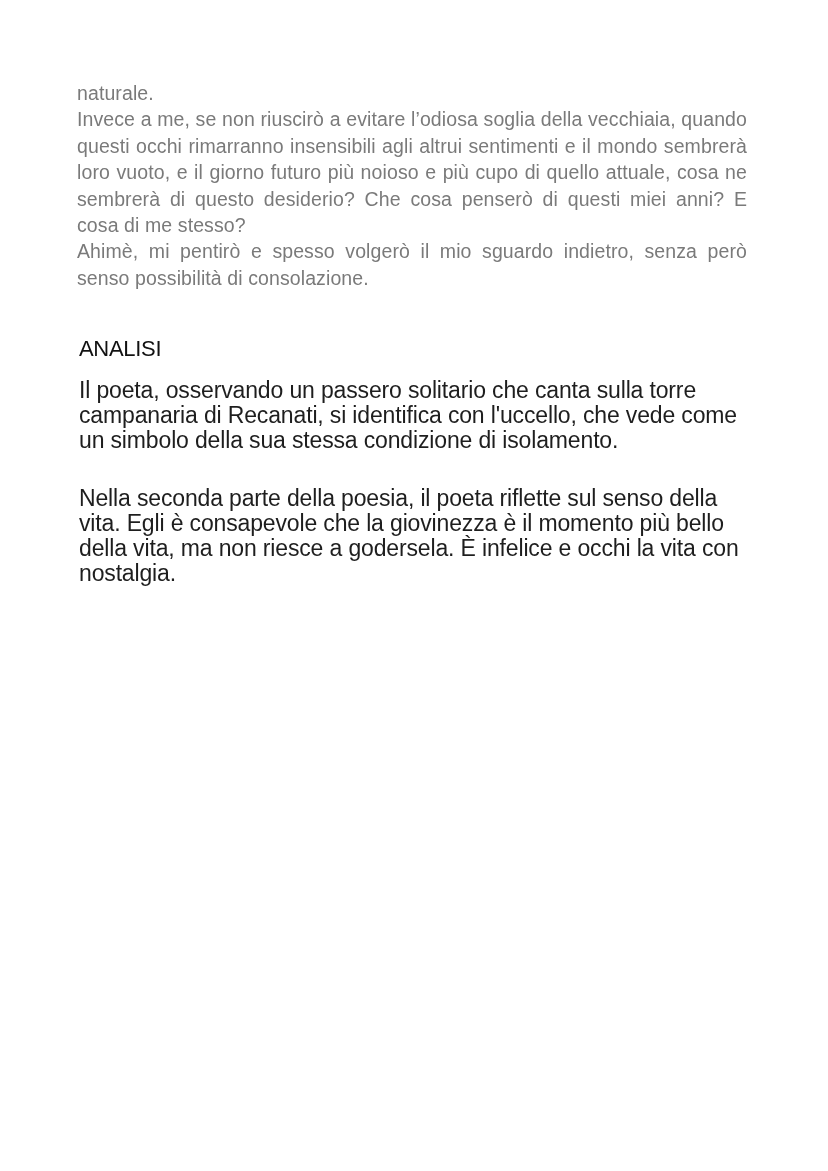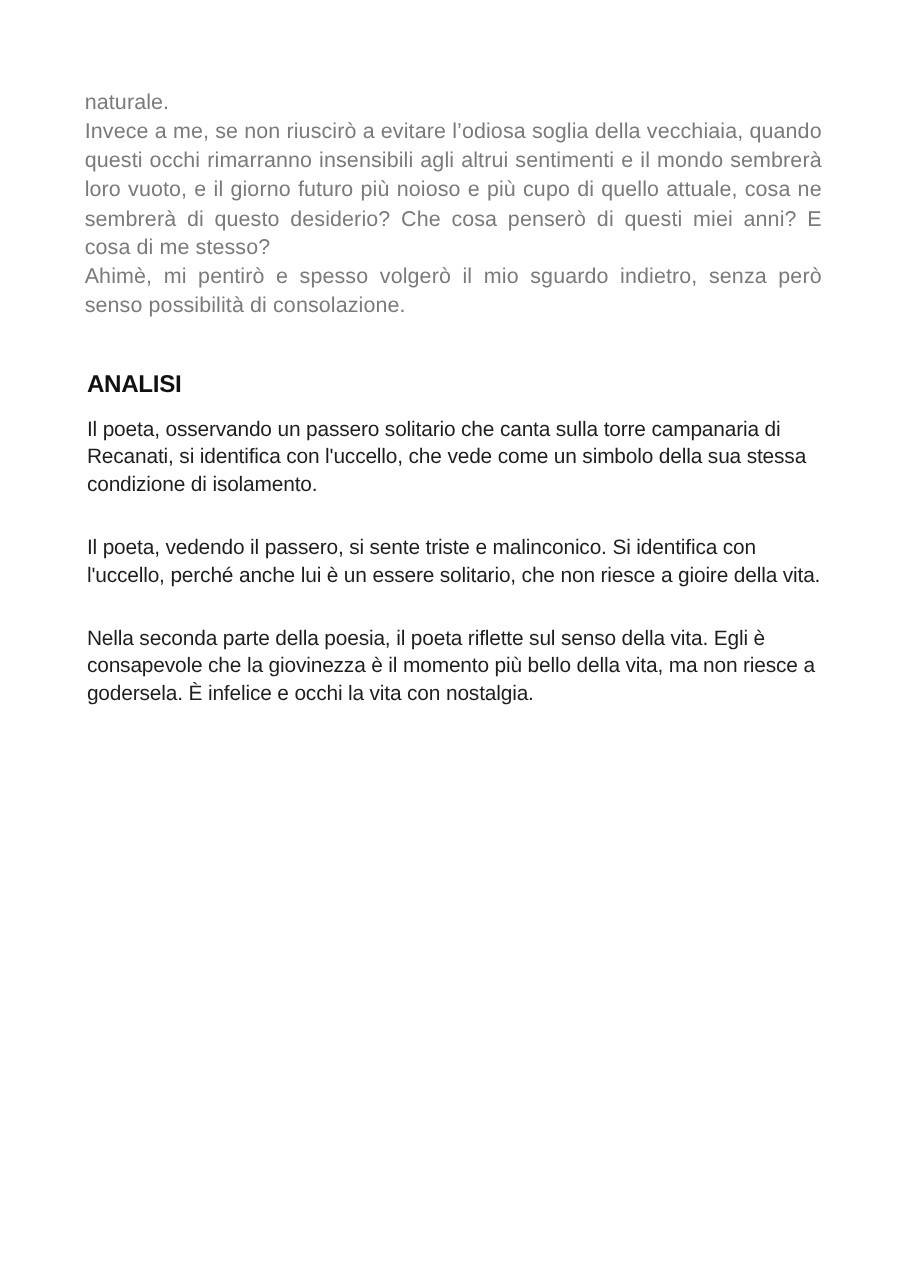--- a/index.html
+++ b/index.html
@@ -26,34 +26,34 @@
       letter-spacing: 0.1px;
     }
     .translation p {
       margin: 0;
     }
     .heading {
       position: absolute;
       left: 79px;
       top: 335px;
       font-family: "Liberation Sans", sans-serif;
-      font-weight: bold;
+      font-weight: normal;
       font-size: 22px;
       line-height: 28px;
       color: #111111;
       margin: 0;
       letter-spacing: -0.3px;
     }
     .analysis {
       position: absolute;
       left: 79px;
       top: 378px;
       width: 680px;
       font-family: "Liberation Sans", sans-serif;
-      font-size: 19px;
+      font-size: 23px;
       line-height: 25.2px;
       color: #1e1e1e;
       letter-spacing: -0.15px;
     }
     .analysis p {
       margin: 0 0 32px 0;
     }
   </style>
 </head>
 <body>
@@ -61,15 +61,14 @@
 <div class="translation">
   <p>naturale.</p>
   <p>Invece a me, se non riuscirò a evitare l’odiosa soglia della vecchiaia, quando questi occhi rimarranno insensibili agli altrui sentimenti e il mondo sembrerà loro vuoto, e il giorno futuro più noioso e più cupo di quello attuale, cosa ne sembrerà di questo desiderio? Che cosa penserò di questi miei anni? E cosa di me stesso?</p>
   <p>Ahimè, mi pentirò e spesso volgerò il mio sguardo indietro, senza però senso possibilità di consolazione.</p>
 </div>
 
 <h2 class="heading">ANALISI</h2>
 
 <div class="analysis">
   <p>Il poeta, osservando un passero solitario che canta sulla torre campanaria di Recanati, si identifica con l'uccello, che vede come un simbolo della sua stessa condizione di isolamento.</p>
-  <p>Il poeta, vedendo il passero, si sente triste e malinconico. Si identifica con l'uccello, perché anche lui è un essere solitario, che non riesce a gioire della vita.</p>
   <p>Nella seconda parte della poesia, il poeta riflette sul senso della vita. Egli è consapevole che la giovinezza è il momento più bello della vita, ma non riesce a godersela. È infelice e occhi la vita con nostalgia.</p>
 </div>
 
 </body></html>

